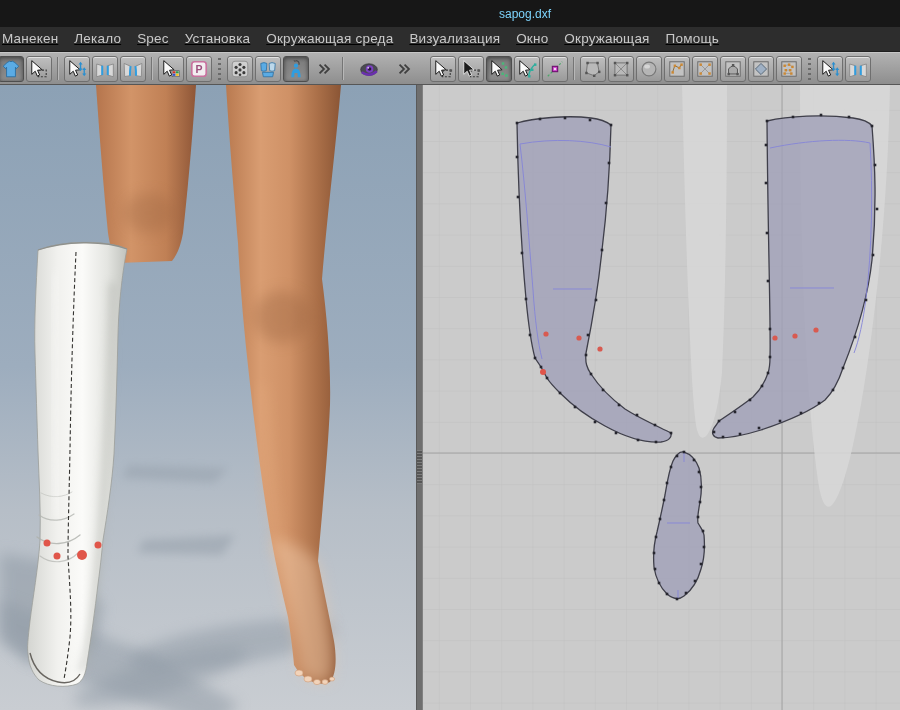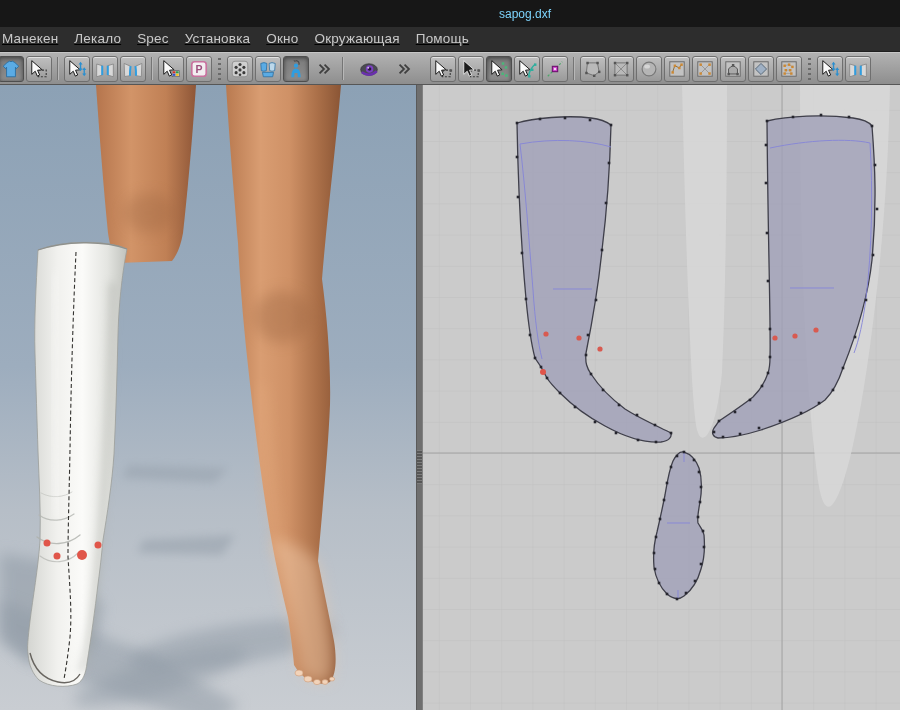--- a/index.html
+++ b/index.html
@@ -51,20 +51,22 @@
 
 <div class="titlebar">
   <span class="wtitle">sapog.dxf</span>
 </div>
 
 <div class="menubar" id="menubar">
     <div class="mitem">Манекен</div>
     <div class="mitem">Лекало</div>
     <div class="mitem">Spec</div>
     <div class="mitem">Установка</div>
+    <div class="mitem">Окружающая среда</div>
+    <div class="mitem">Визуализация</div>
     <div class="mitem">Окно</div>
     <div class="mitem">Окружающая</div>
     <div class="mitem">Помощь</div>
   </div>
 
 <div class="toolbar">
   <div class="tgroup" id="toolbar-3d">
       <div class="tbtn active">
         <svg width="20" height="20" viewBox="0 0 18 18">
           <path d="M5.5,3.2 L8,1.8 Q9,3.4 10,1.8 L12.5,3.2 L16,6.5 L13.6,8.8 L13,7.4 L13,16 L5,16 L5,7.4 L4.4,8.8 L2,6.5 Z" fill="#5aabe4" stroke="#2b6da0" stroke-width="0.8"></path>

